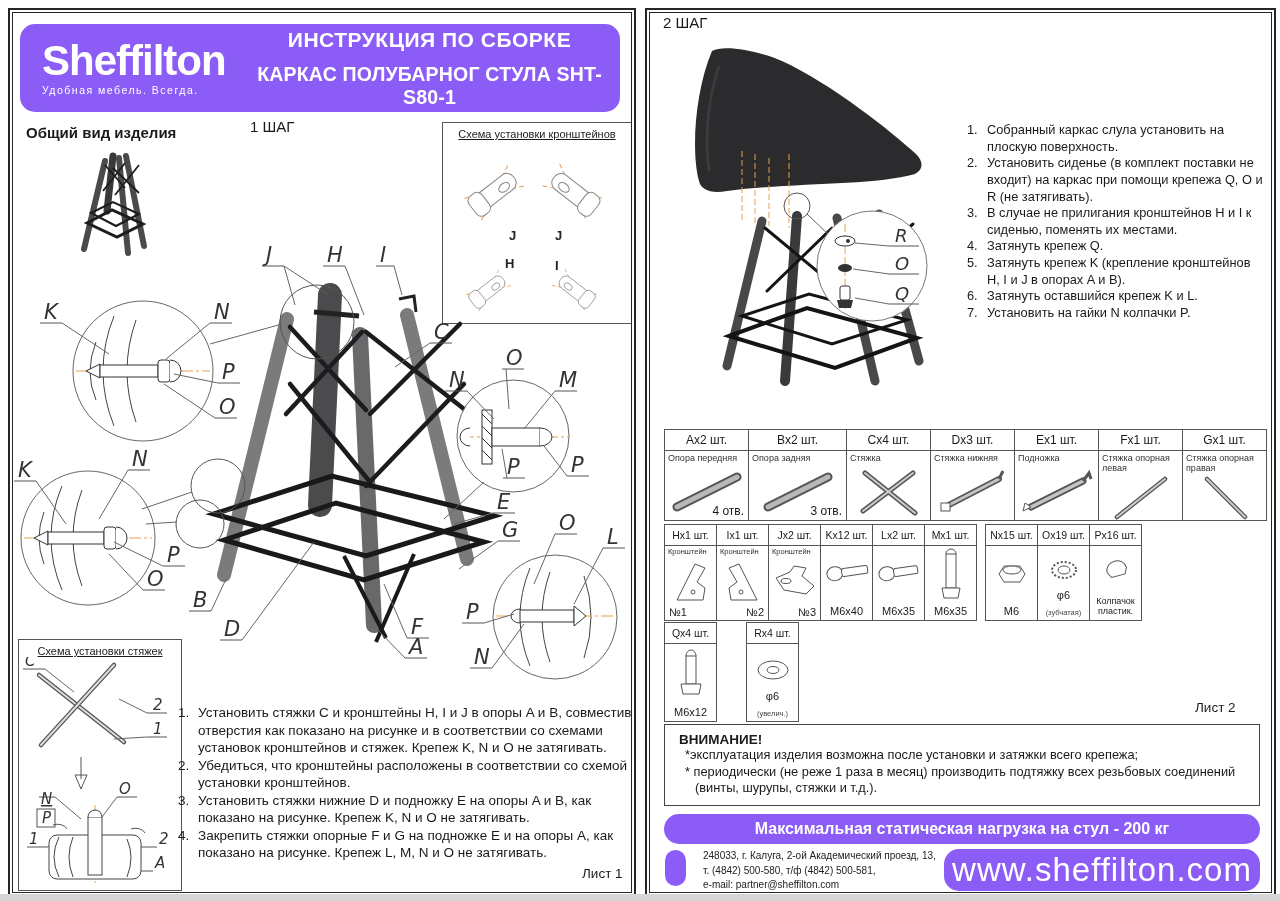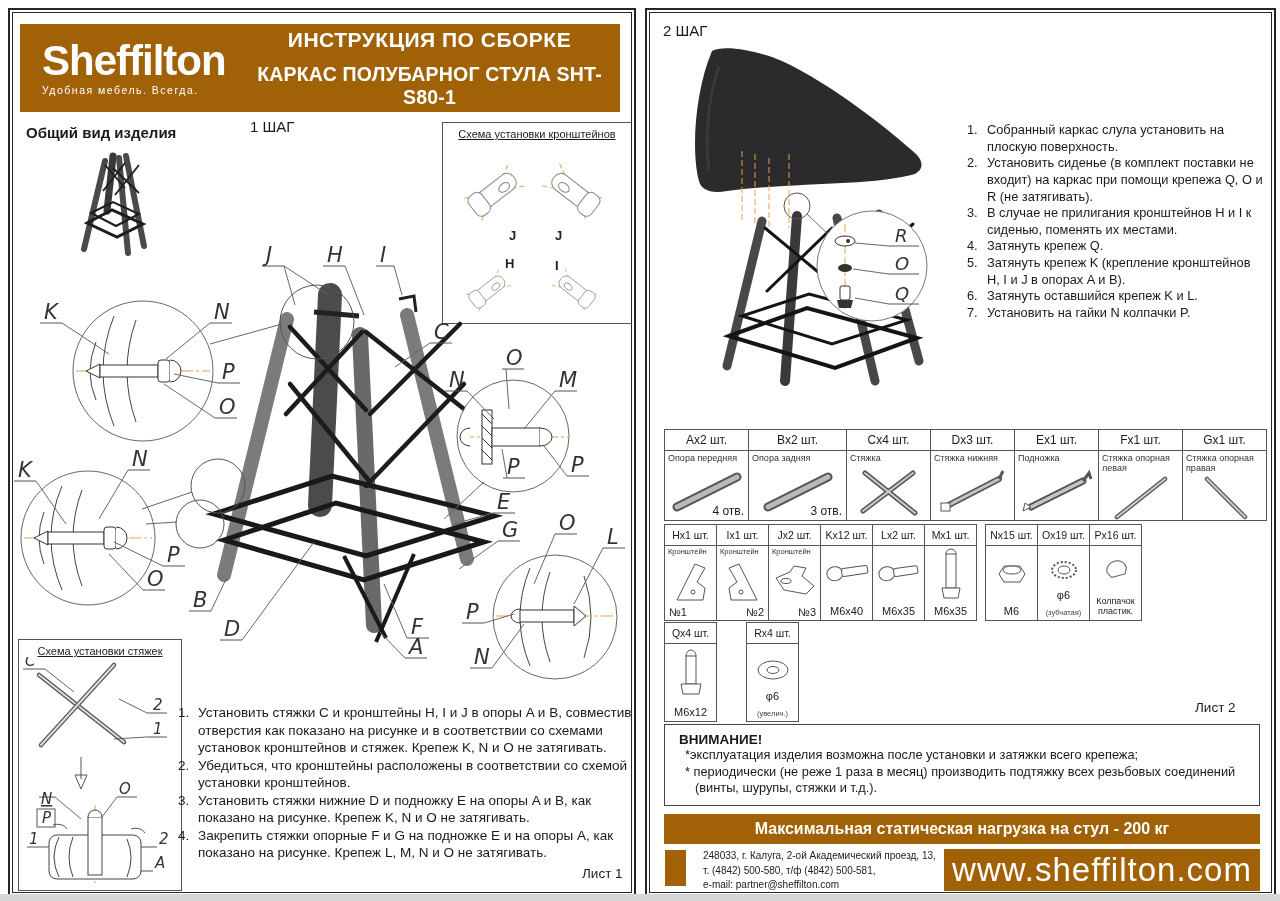--- a/index.html
+++ b/index.html
@@ -1,21 +1,21 @@
 <!DOCTYPE html>
 <html><head>
 <meta charset="utf-8">
 <style>
   html,body{margin:0;padding:0;}
   body{width:1280px;height:901px;position:relative;background:#fff;
        font-family:"Liberation Sans",sans-serif;color:#1a1a1a;overflow:hidden;}
   .abs{position:absolute;}
   .page{position:absolute;background:#fff;border:2px solid #262626;}
   .page::after{content:'';position:absolute;inset:2px;border:1px solid #262626;pointer-events:none;}
-  .gray{background:#a16207;}
+  .gray{background:#8b5cf6;border-radius:15px;}
   .hdr-band{position:absolute;left:10px;top:14px;width:600px;height:88px;display:flex;align-items:center;}
   .logo-wrap{width:205px;padding-left:22px;color:#fff;}
   .logo-name{font-size:42px;font-weight:bold;letter-spacing:-1px;line-height:1;}
   .logo-tag{font-size:10.5px;letter-spacing:1.5px;margin-top:2px;}
   .hdr-titles{flex:1;text-align:center;color:#fff;font-weight:bold;padding-right:8px;}
   .hdr-t1{font-size:21px;letter-spacing:.5px;}
   .hdr-t2{font-size:19.5px;margin-top:11px;letter-spacing:.2px;}
   .lbl-bold{font-weight:bold;font-size:15px;}
   .step-lbl{font-size:15px;}
   .schemebox{position:absolute;border:1px solid #555;background:#fff;}
@@ -361,21 +361,21 @@
         <span class="n">4.</span>
         <span class="t">Закрепить стяжки опорные F и G на подножке E и на опоры A, как показано на рисунке. Крепеж L, M, N и O не затягивать.</span>
       </div>
   </div>
 
   <div class="sheet" style="left:572px;top:856px;">Лист 1</div>
 </div>
 
 <div class="page" style="left:645px;top:8px;width:627px;height:885px;">
 
-  <div class="abs step-lbl" style="left:16px;top:12px;">2 ШАГ</div>
+  <div class="abs step-lbl" style="left:16px;top:4px;">2 ШАГ</div>
 
   <svg class="abs" style="left:20px;top:26px;" width="300" height="400" viewBox="0 0 300 400">
     <path d="M45,15 C28,55 24,115 32,145 C34,154 44,158 60,155 C130,146 205,150 248,138 C256,134 257,126 249,118 C225,96 165,48 115,25 C95,16 58,8 45,15 Z" fill="#2b2b2d"></path>
     <path d="M52,30 C40,65 38,105 42,135" stroke="#3a3a3c" stroke-width="3" fill="none"></path>
     <g class="orange" stroke-dasharray="6 3">
       <line x1="75" y1="115" x2="75" y2="185"></line>
         <line x1="88" y1="118" x2="88" y2="188"></line>
       <line x1="102" y1="122" x2="102" y2="190"></line>
         <line x1="122" y1="118" x2="122" y2="192"></line>
     </g>

